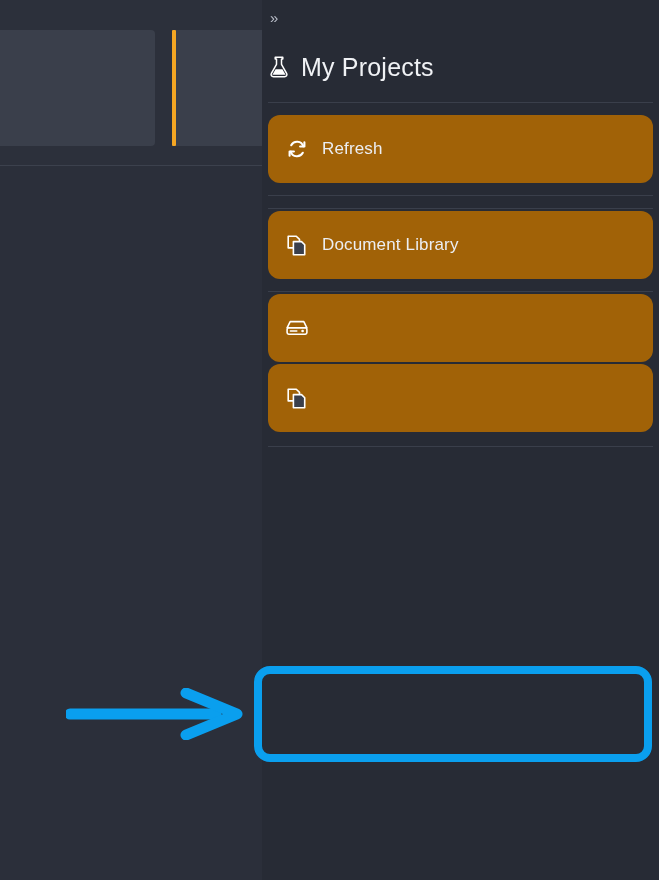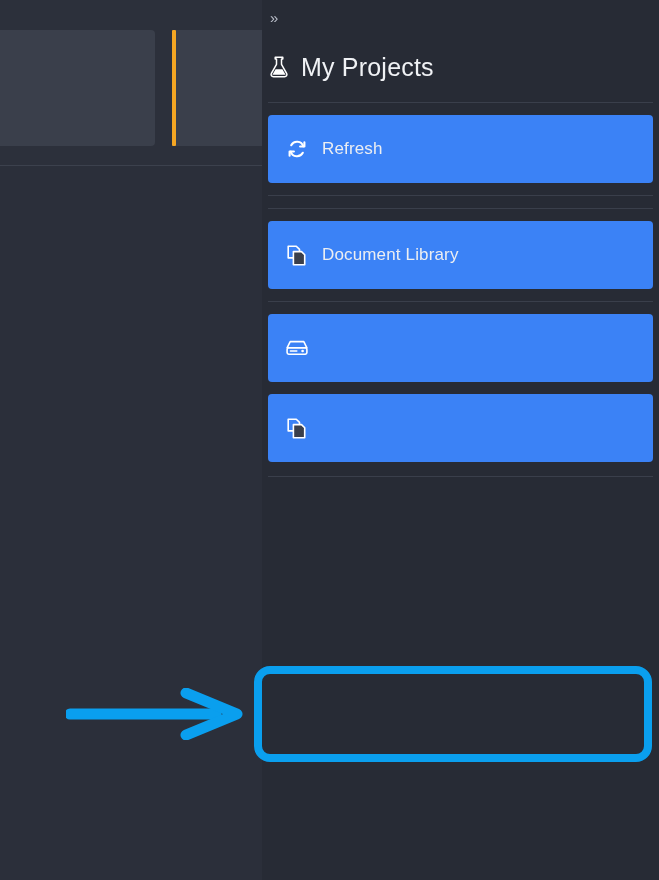--- a/index.html
+++ b/index.html
@@ -111,33 +111,33 @@
 
   .group-divider {
     height: 1px;
     background: #3a3f4b;
     margin: 6px 6px 0 6px;
   }
 
   .action-list { padding: 0 6px; }
 
   .action-item {
-    background: #3b82f6;
-    border-radius: 4px;
+    background: #a16207;
+    border-radius: 12px;
     height: 68px;
     display: flex;
     align-items: center;
     gap: 14px;
     padding-left: 18px;
     margin-top: 12px;
     cursor: pointer;
     position: relative;
   }
 
-  .action-item.tight { margin-top: 12px; }
+  .action-item.tight { margin-top: 2px; }
 
   .action-item .icon-wrap {
     width: 22px;
     height: 22px;
     display: flex;
     align-items: center;
     justify-content: center;
     flex: 0 0 22px;
     color: #ffffff;
   }

